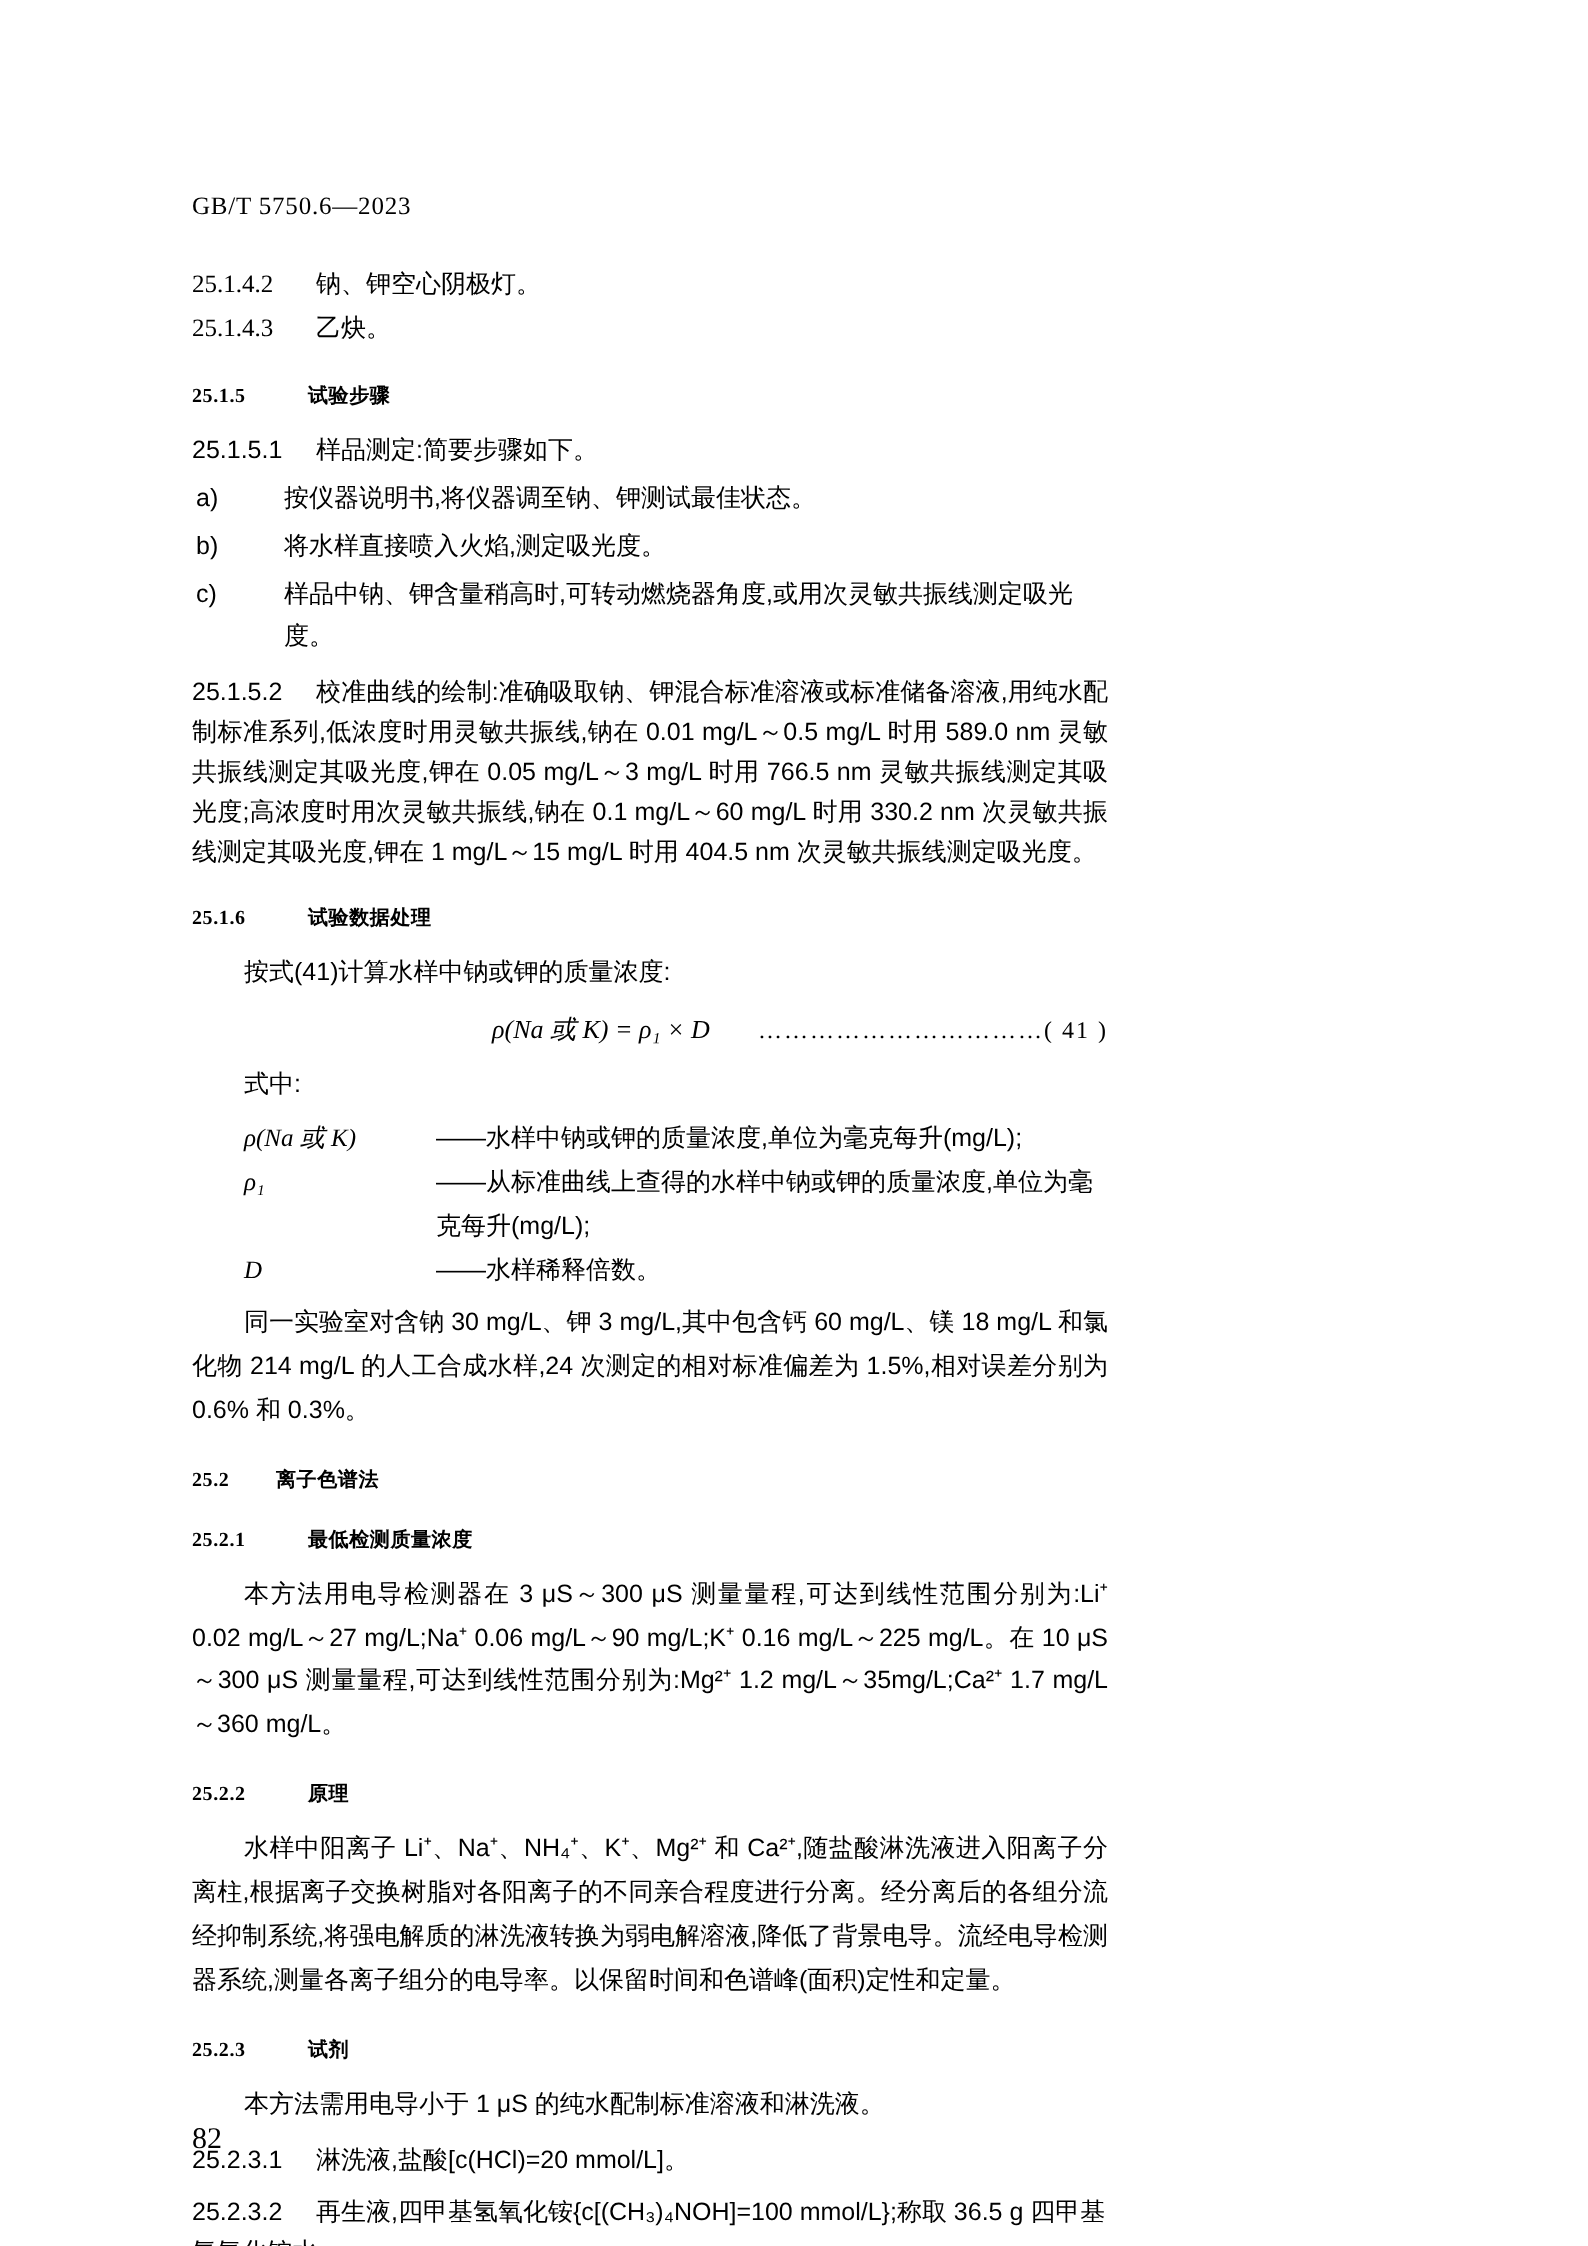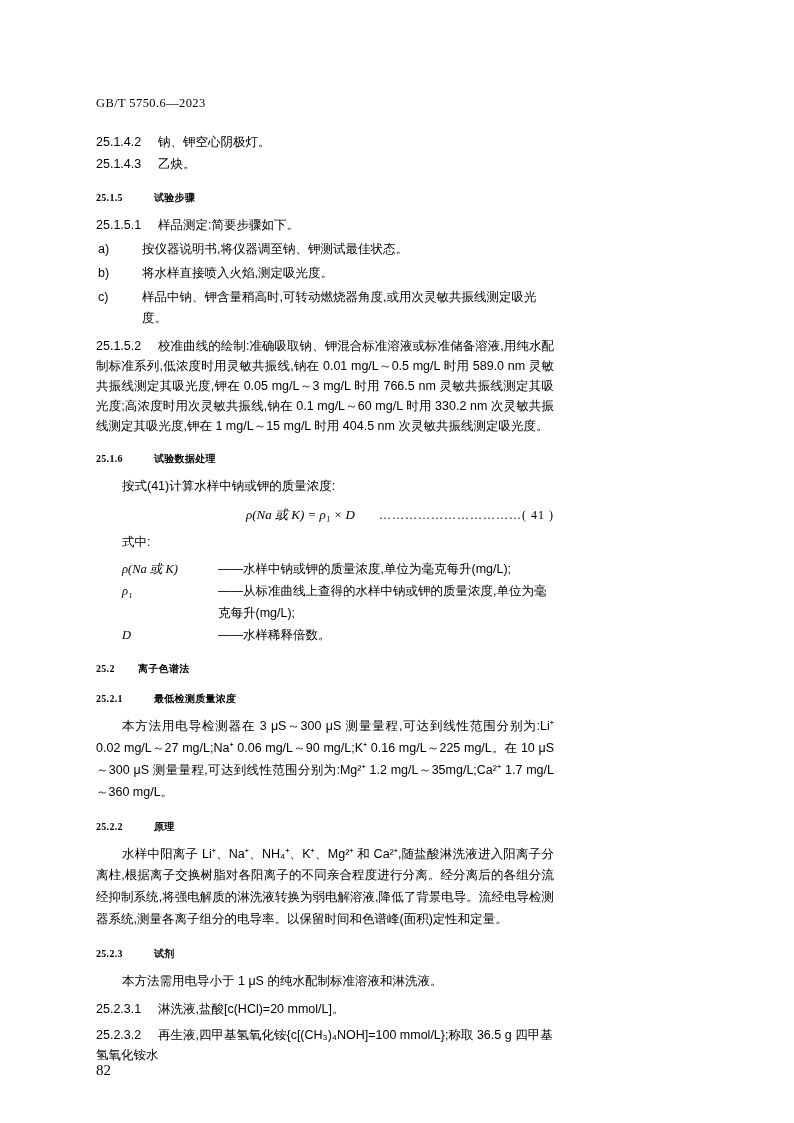--- a/index.html
+++ b/index.html
@@ -31,20 +31,21 @@
   }
   .clause-line {
     font-size: 12.5px;
     line-height: 1.55;
     margin: 0 0 3px 0;
     font-family: "Liberation Sans", sans-serif;
   }
   .clause-num {
     display: inline-block;
     min-width: 58px;
+    font-family: Liberation Serif, serif;
   }
   .clause-num.wide {
     min-width: 62px;
   }
   .heading {
     font-size: 10px;
     font-weight: bold;
     margin: 16px 0 10px 0;
     font-family: Liberation Serif, serif;
     letter-spacing: 0.3px;
@@ -196,20 +197,21 @@
   <div class="defrow">
     <span class="defsym">ρ₁</span>
     <span class="deftext">——从标准曲线上查得的水样中钠或钾的质量浓度,单位为毫克每升(mg/L);</span>
   </div>
   <div class="defrow">
     <span class="defsym">D</span>
     <span class="deftext">——水样稀释倍数。</span>
   </div>
 
 
+  <div class="para indent">同一实验室对含钠 30 mg/L、钾 3 mg/L,其中包含钙 60 mg/L、镁 18 mg/L 和氯化物 214 mg/L 的人工合成水样,24 次测定的相对标准偏差为 1.5%,相对误差分别为 0.6% 和 0.3%。</div>
 
   <div class="heading">
     <span class="num sec">25.2</span><span>离子色谱法</span>
   </div>
 
   <div class="heading">
     <span class="num">25.2.1</span><span>最低检测质量浓度</span>
   </div>
 
   <div class="para indent">本方法用电导检测器在 3 μS～300 μS 测量量程,可达到线性范围分别为:Li⁺ 0.02 mg/L～27 mg/L;Na⁺ 0.06 mg/L～90 mg/L;K⁺ 0.16 mg/L～225 mg/L。在 10 μS～300 μS 测量量程,可达到线性范围分别为:Mg²⁺ 1.2 mg/L～35mg/L;Ca²⁺ 1.7 mg/L～360 mg/L。</div>

